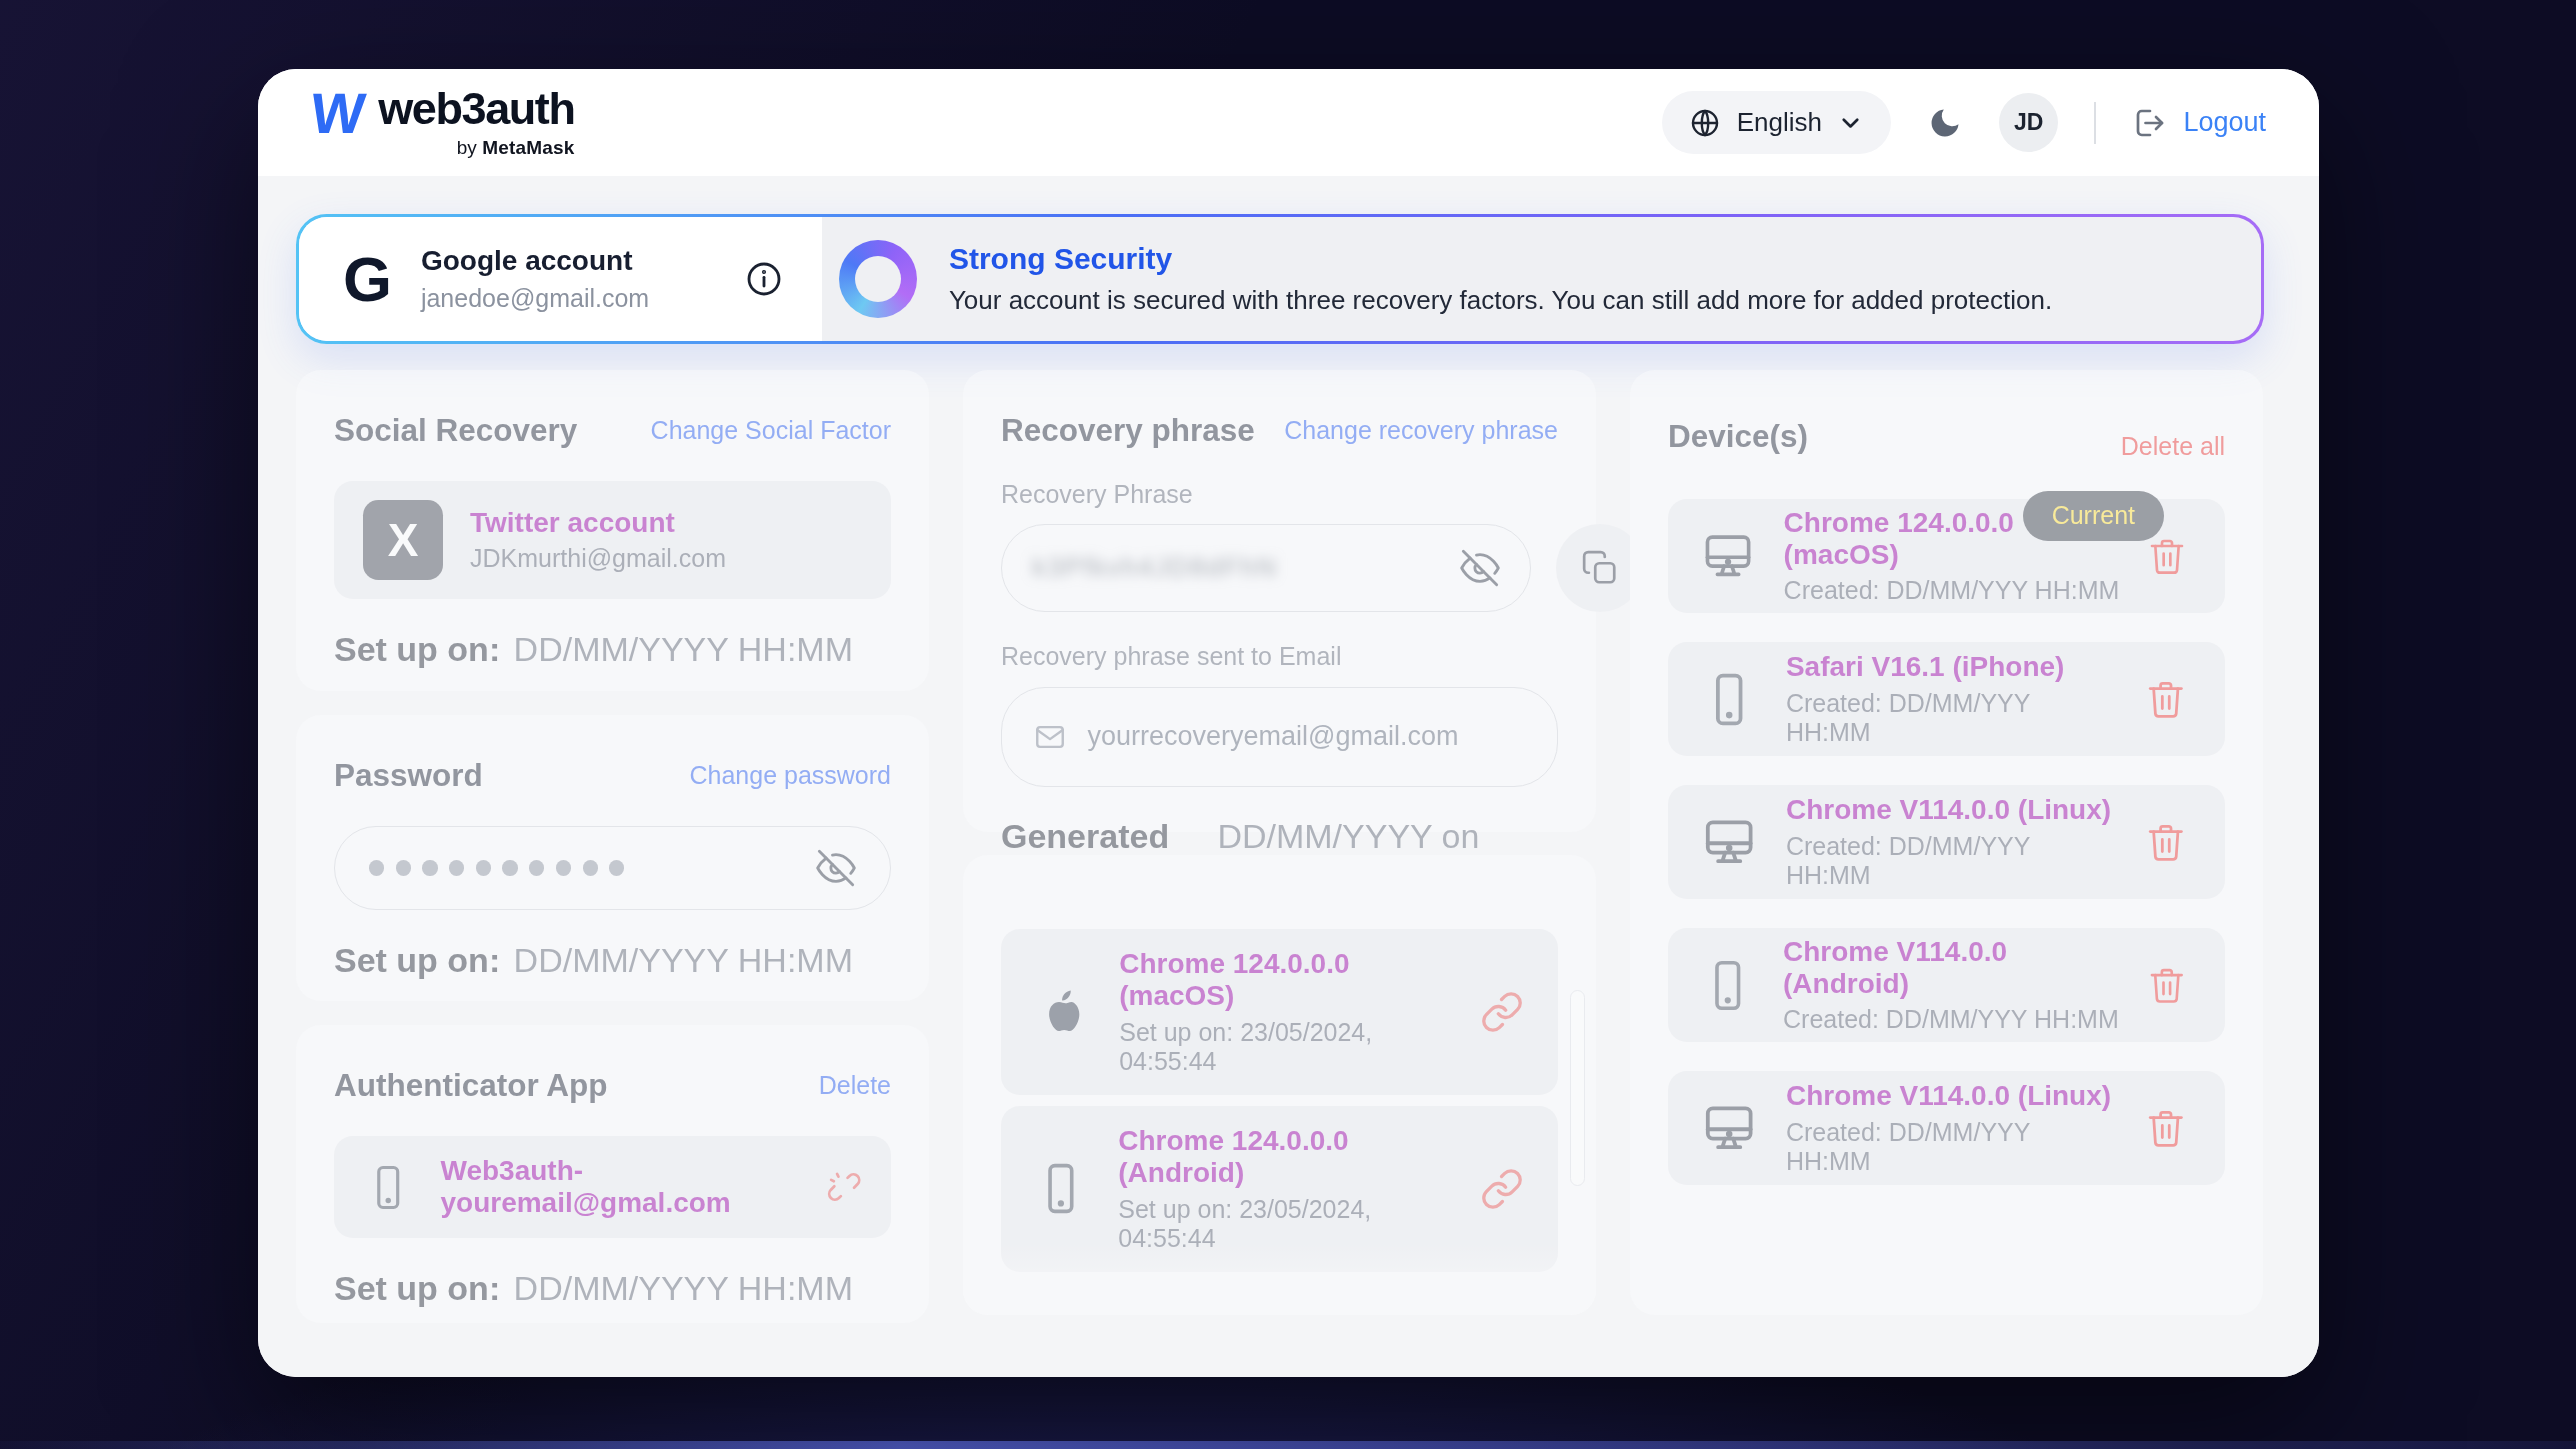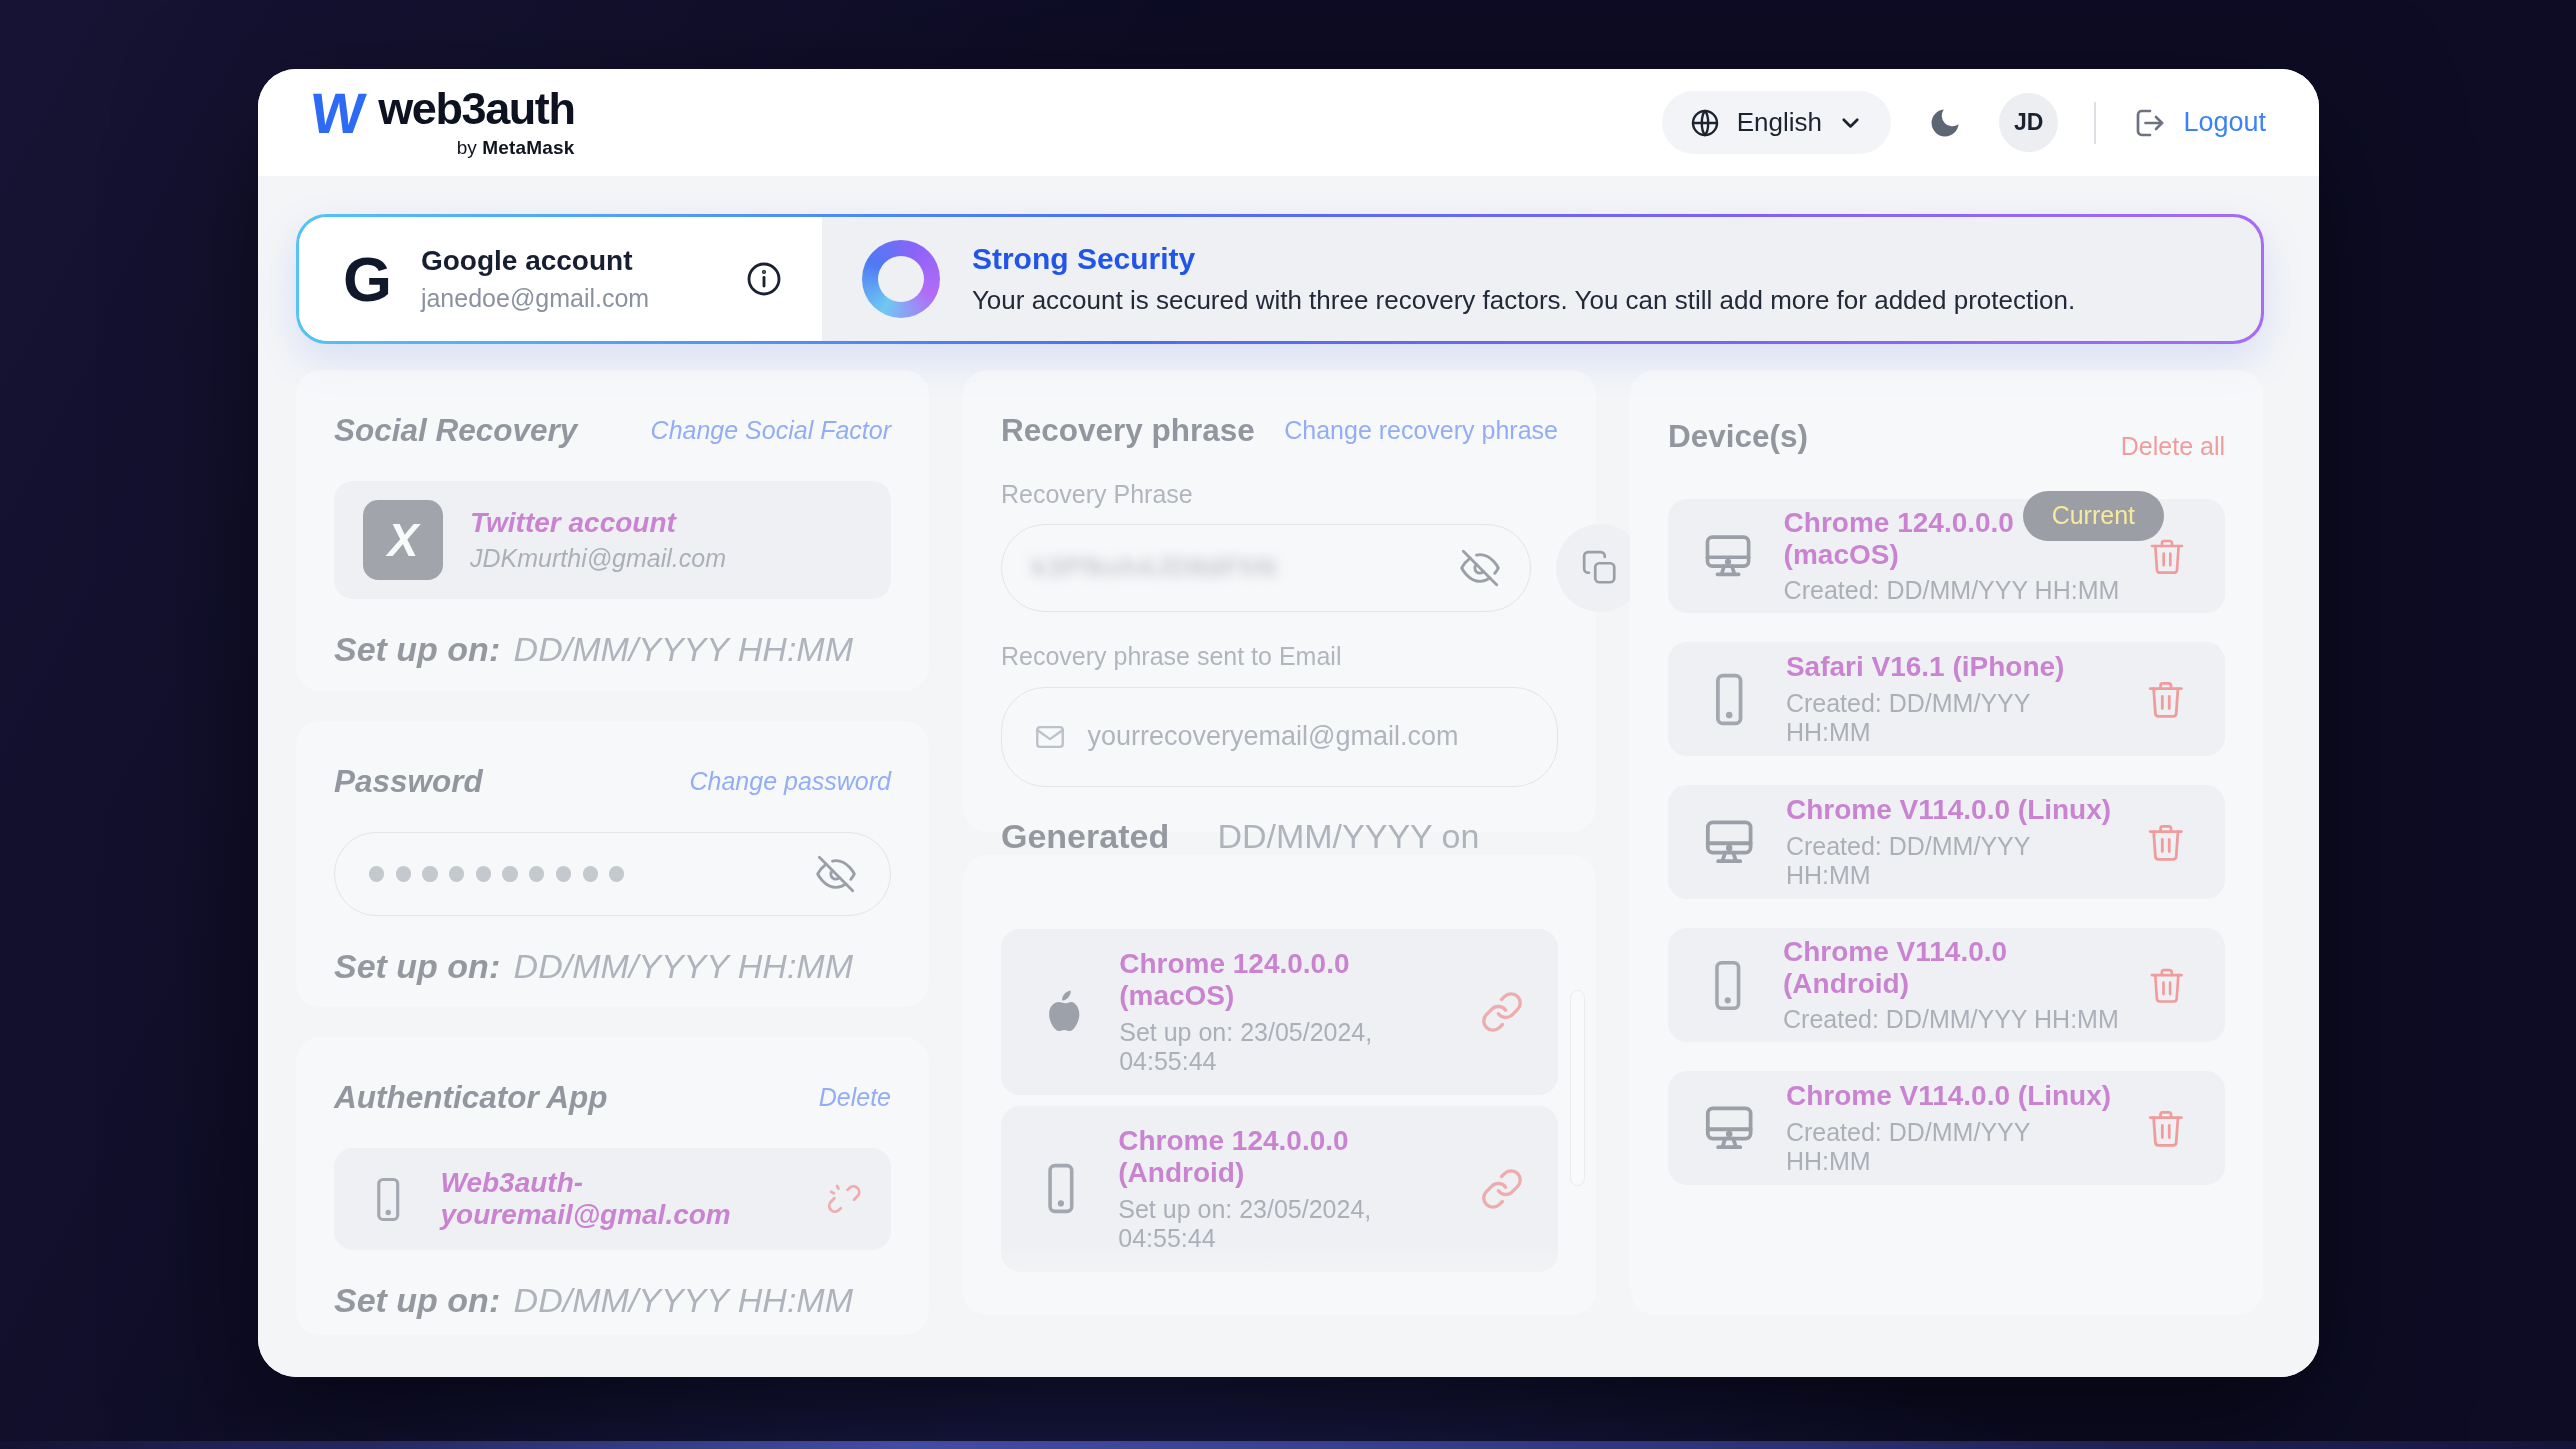--- a/index.html
+++ b/index.html
@@ -49,31 +49,31 @@
     border-radius:30.5px; padding:2.9px;
     background:linear-gradient(90deg,#54c3f5 0%, #4a6ef5 42%, #7b62f7 72%, #a66cf6 100%);
     box-shadow:0 15.3px 40px rgba(76,110,245,.16); }
   .banner { width:100%; height:100%; border-radius:28px; overflow:hidden; display:flex; background:#eff0f3; }
   .banner-left { width:523px; flex-shrink:0; background:#fff; display:flex; align-items:center;
     gap:29px; padding:0 38px 0 44px; }
   .banner-g { font-size:63px; font-weight:800; color:#10182b; line-height:1; }
   .banner-acc-title { font-size:28px; font-weight:700; color:#171e30; }
   .banner-acc-email { font-size:25px; color:#8b929f; margin-top:6.7px; }
   .banner-info { margin-left:auto; }
-  .banner-right { flex:1; display:flex; align-items:center; gap:32px; padding-left:40px; }
+  .banner-right { flex:1; display:flex; align-items:center; gap:32px; padding-left:17px; }
   .donut { width:78px; height:78px; border-radius:50%; flex-shrink:0; position:relative;
     background:conic-gradient(from 210deg,#6ec9f2,#4e79f6,#8e63f8,#b26df6,#6ec9f2); }
   .donut::after { content:""; position:absolute; inset:16px; border-radius:50%; background:#eff0f3; }
   .sec-title { font-size:30px; font-weight:800; color:#2155e8; }
   .sec-desc { font-size:26px; color:#222938; margin-top:8.6px; }
 
   
   .grid { position:absolute; left:38px; top:194px; width:1968px; display:flex; gap:34px; opacity:.52; }
   .col { display:flex; flex-direction:column; width:633px; }
-  .col-1 { gap:30px;font-style:italic; } .col-2 { gap:23px; }
+  .col-1 { gap:24px; } .col-2 { gap:23px; }
   .card { background:#fafbfd; border-radius:25px; padding:42px 38px; position:relative; }
   .card-social { height:321px; } .card-password { height:286px; } .card-auth { height:298px; }
   .card-recovery { height:462px; } .card-passkey { height:460px; overflow:hidden; }
   .card-devices { height:945px; width:633px; }
 
   .card-head { display:flex; align-items:center; justify-content:space-between; }
   .card-title { font-size:31.5px; font-weight:700; color:#3a4150; }
   .card-action { font-size:25px; color:#3b6cf2; cursor:pointer; }
   .card-action.danger { color:#ee4b4b;margin-top:20px; }
 

